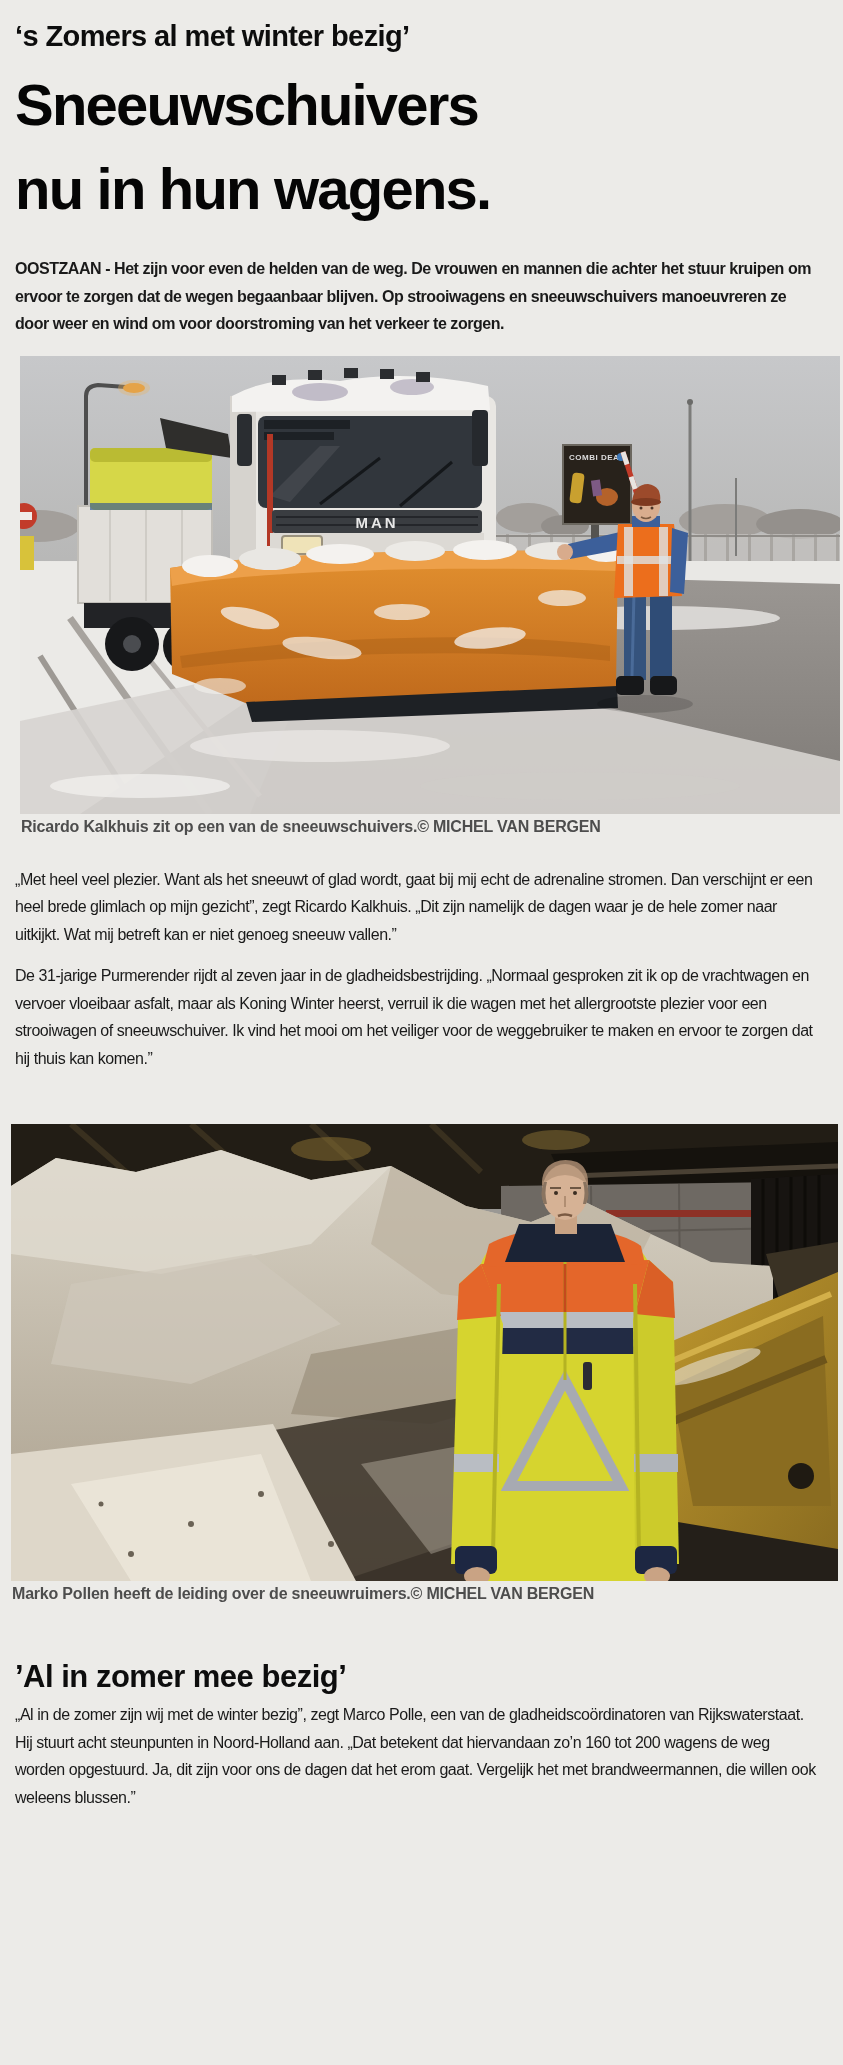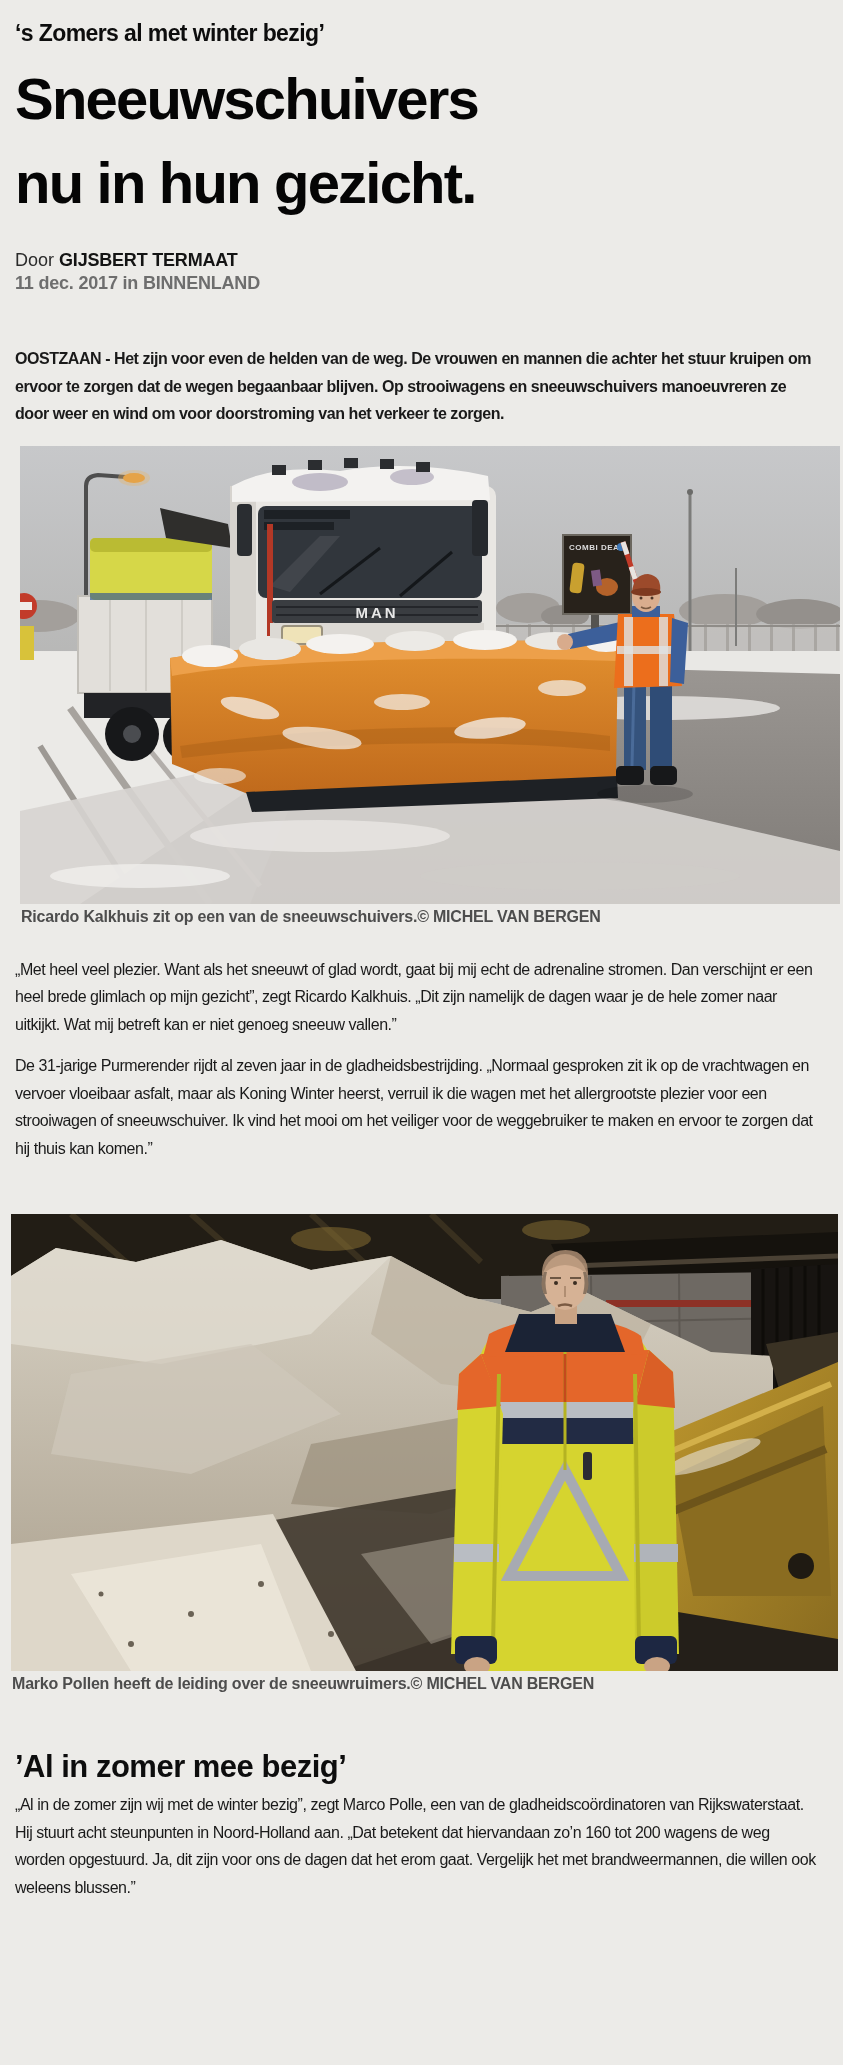--- a/index.html
+++ b/index.html
@@ -6,21 +6,21 @@
   body{
     width:843px;
     min-height:2065px;
     background:#ecebe8;
     font-family:"Liberation Sans", sans-serif;
     color:#161616;
     -webkit-font-smoothing:antialiased;
   }
   .article{padding:20px 18px 30px 15px;}
   .kicker{
-    font-size:23px;font-weight:bold;letter-spacing:-0.6px;
+    font-size:29px;font-weight:bold;letter-spacing:-0.6px;
     margin:0 0 10px 0;color:#0d0d0d;
   }
   .headline{
     font-size:58px;font-weight:bold;line-height:84px;letter-spacing:-1.8px;
     margin:0 0 24px 0;color:#050505;
   }
   .byline{font-size:18px;line-height:23px;margin:0 0 50px 0;}
   .byline .prefix{font-weight:normal;color:#2b2b2b;}
   .byline .author{font-weight:bold;color:#141414;letter-spacing:-0.2px;}
   .byline-line2{color:#6e6e6e;font-weight:bold;letter-spacing:-0.2px;}
@@ -43,26 +43,22 @@
     margin:40px 0 6px 0;color:#0d0d0d;
   }
 </style>
 </head>
 <body>
 
 <div class="article">
 
   <h2 class="kicker">‘s Zomers al met winter bezig’</h2>
 
-  <h1 class="headline"><span>Sneeuwschuivers</span><br><span>nu in hun gezicht.</span></h1>
-
-  <div class="byline">
-    <div class="byline-line1"><span class="prefix">Door</span> <span class="author">GIJSBERT TERMAAT</span></div>
-    <div class="byline-line2"><span>11 dec. 2017</span> <span>in</span> <a class="category">BINNENLAND</a></div>
-  </div>
+  <h1 class="headline"><span>Sneeuwschuivers</span><br><span>nu in hun wagens.</span></h1>
+
 
   <p class="body-text lead">OOSTZAAN - Het zijn voor even de helden van de weg. De vrouwen en mannen die achter het stuur kruipen om ervoor te zorgen dat de wegen begaanbaar blijven. Op strooiwagens en sneeuwschuivers manoeuvreren ze door weer en wind om voor doorstroming van het verkeer te zorgen.</p>
 
   <figure class="photo1-fig">
     <svg viewBox="0 0 820 458" width="820" height="458">
       <defs>
         <linearGradient id="sky1" x1="0" y1="0" x2="0" y2="1">
           <stop offset="0" stop-color="#c7c8ca"></stop>
             <stop offset="1" stop-color="#b7b7b6"></stop>
         </linearGradient>

